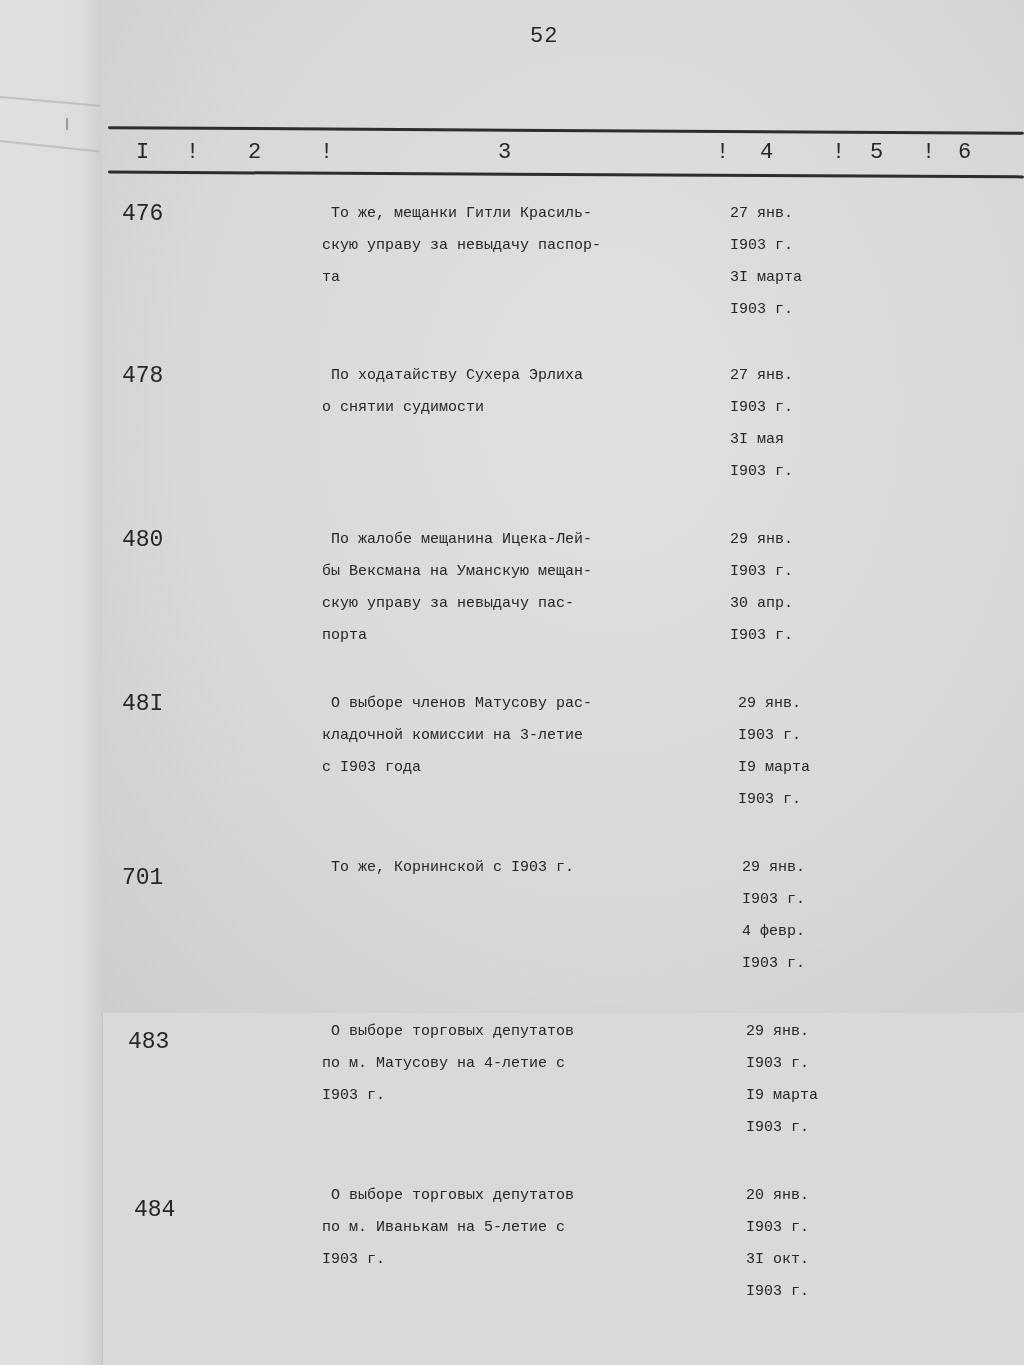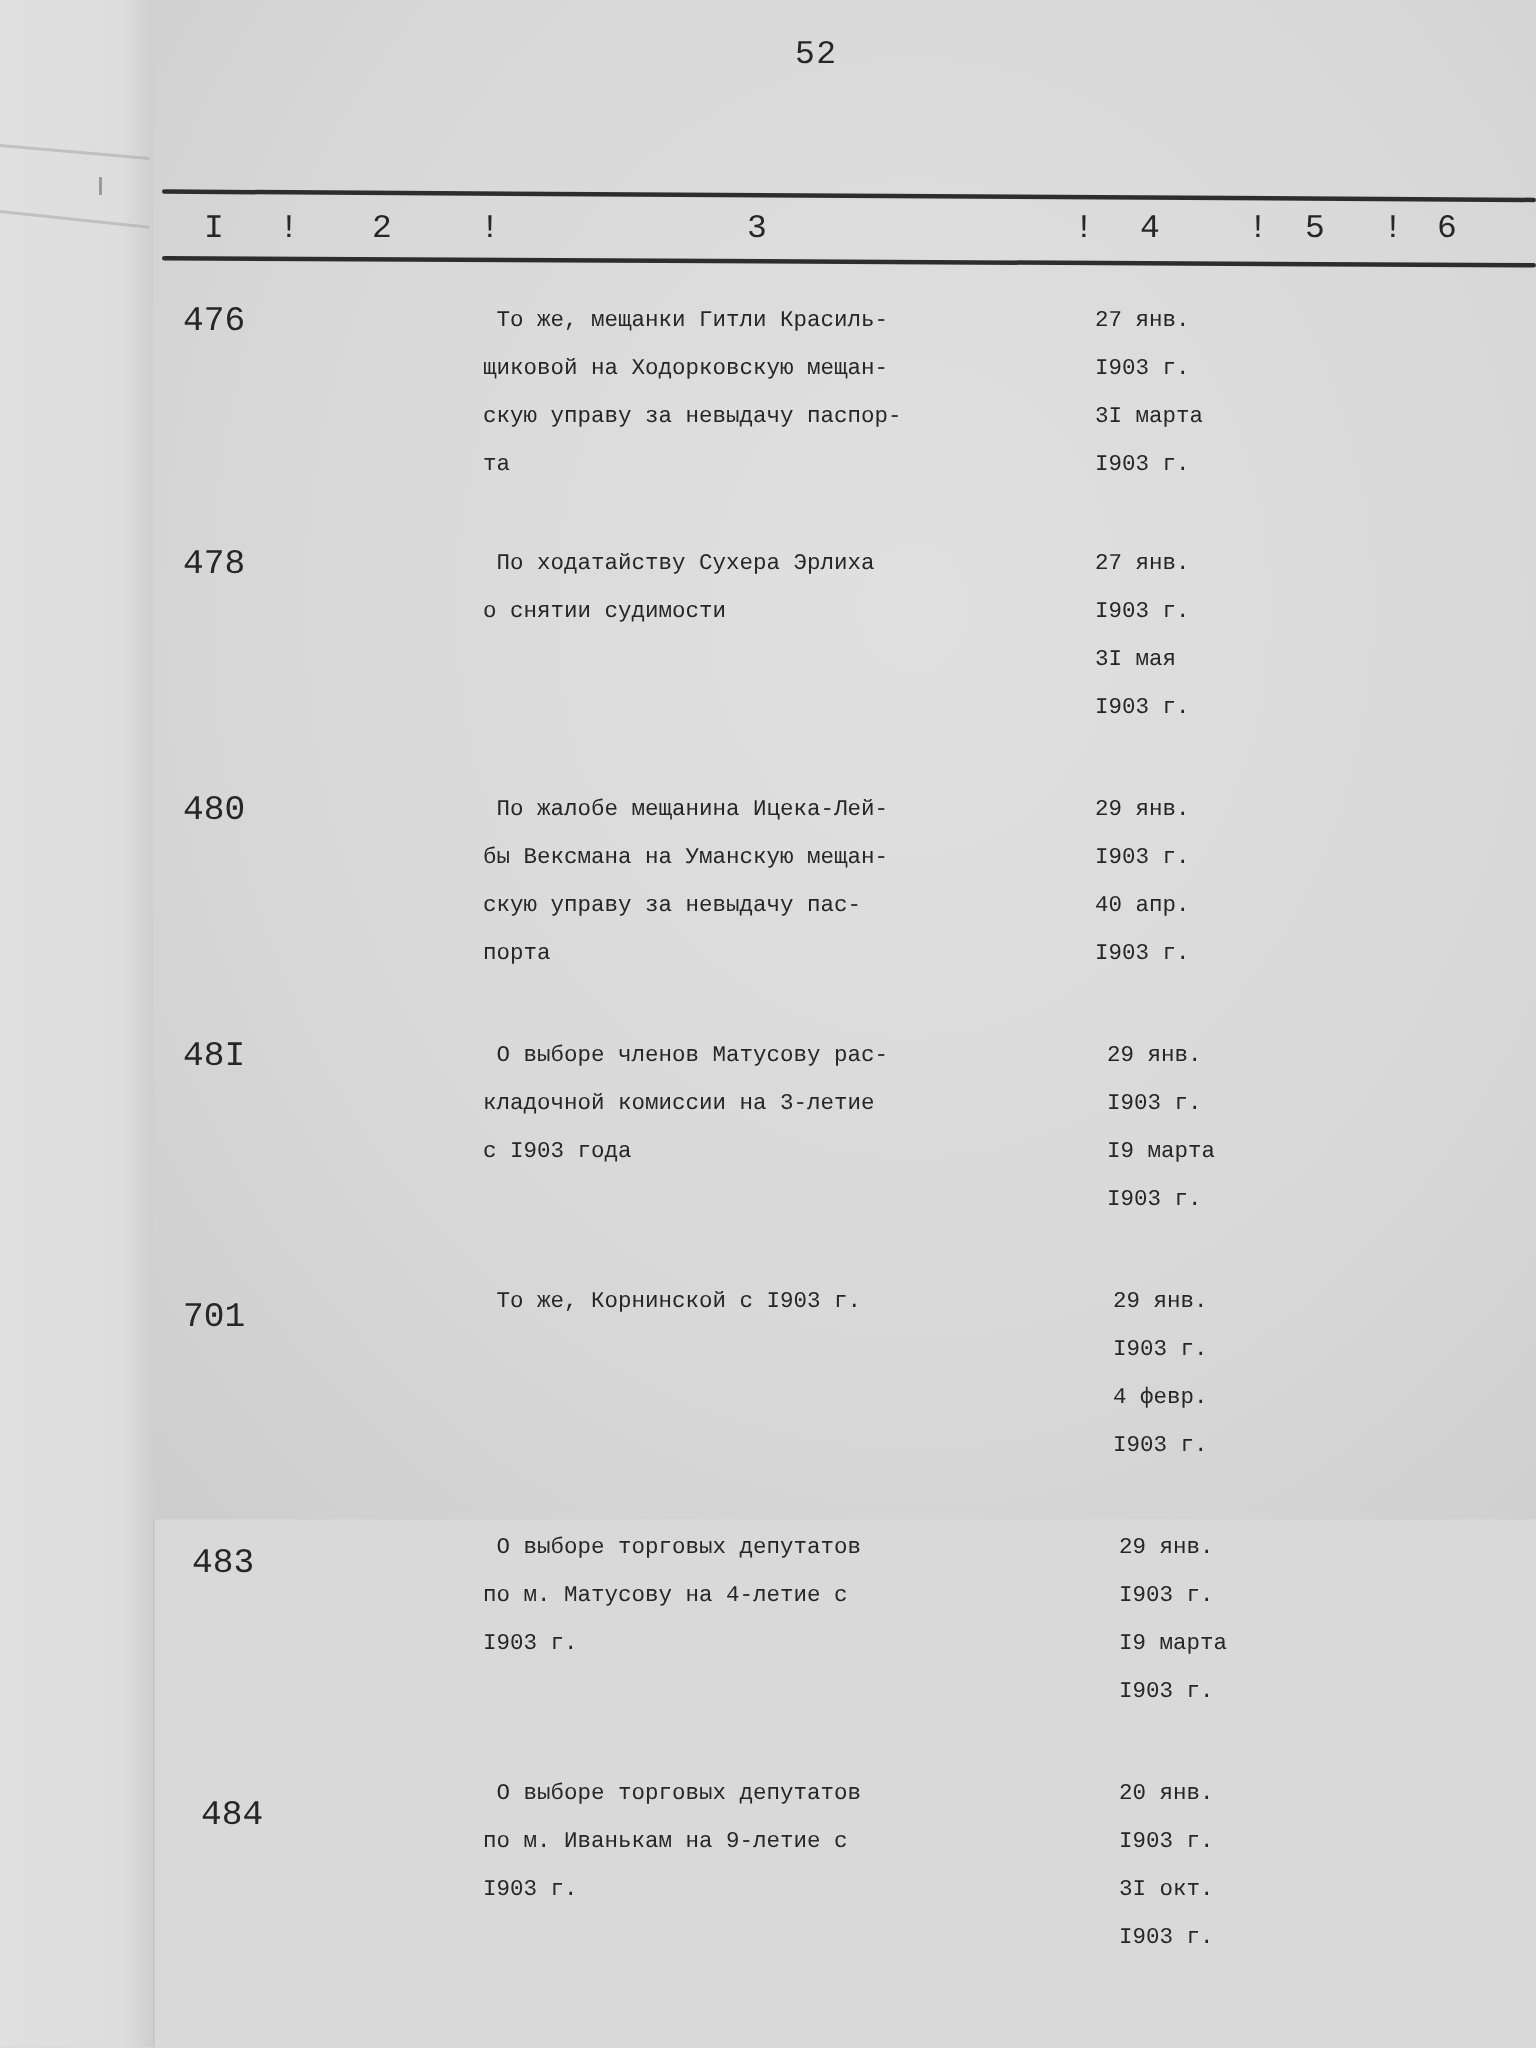--- a/index.html
+++ b/index.html
@@ -123,21 +123,20 @@
     <span style="left:768px">5</span>
     <span style="left:820px">!</span>
     <span style="left:856px">6</span>
   </div>
   <div class="header-rule bottom"></div>
 
   <div class="row" style="top:198px">
     <span class="num line">476</span>
     <div class="desc">
       <span class="line"> То же, мещанки Гитли Красиль-</span>
-      <span class="line">щиковой на Ходорковскую мещан-</span>
       <span class="line">скую управу за невыдачу паспор-</span>
       <span class="line">та</span>
     </div>
     <div class="dates">
       <span class="line">27 янв.</span>
       <span class="line">I903 г.</span>
       <span class="line">3I марта</span>
       <span class="line">I903 г.</span>
     </div>
   </div>
@@ -160,21 +159,21 @@
     <span class="num line">480</span>
     <div class="desc">
       <span class="line"> По жалобе мещанина Ицека-Лей-</span>
       <span class="line">бы Вексмана на Уманскую мещан-</span>
       <span class="line">скую управу за невыдачу пас-</span>
       <span class="line">порта</span>
     </div>
     <div class="dates">
       <span class="line">29 янв.</span>
       <span class="line">I903 г.</span>
-      <span class="line">40 апр.</span>
+      <span class="line">30 апр.</span>
       <span class="line">I903 г.</span>
     </div>
   </div>
 
   <div class="row" style="top:688px">
     <span class="num line">48I</span>
     <div class="desc">
       <span class="line"> О выборе членов Матусову рас-</span>
       <span class="line">кладочной комиссии на 3-летие</span>
       <span class="line">с I903 года</span>
@@ -212,21 +211,21 @@
       <span class="line">I903 г.</span>
       <span class="line">I9 марта</span>
       <span class="line">I903 г.</span>
     </div>
   </div>
 
   <div class="row" style="top:1180px">
     <span class="num line" style="left:32px;top:14px">484</span>
     <div class="desc">
       <span class="line"> О выборе торговых депутатов</span>
-      <span class="line">по м. Иванькам на 9-летие с</span>
+      <span class="line">по м. Иванькам на 5-летие с</span>
       <span class="line">I903 г.</span>
     </div>
     <div class="dates" style="left:644px">
       <span class="line">20 янв.</span>
       <span class="line">I903 г.</span>
       <span class="line">3I окт.</span>
       <span class="line">I903 г.</span>
     </div>
   </div>
 </div>

